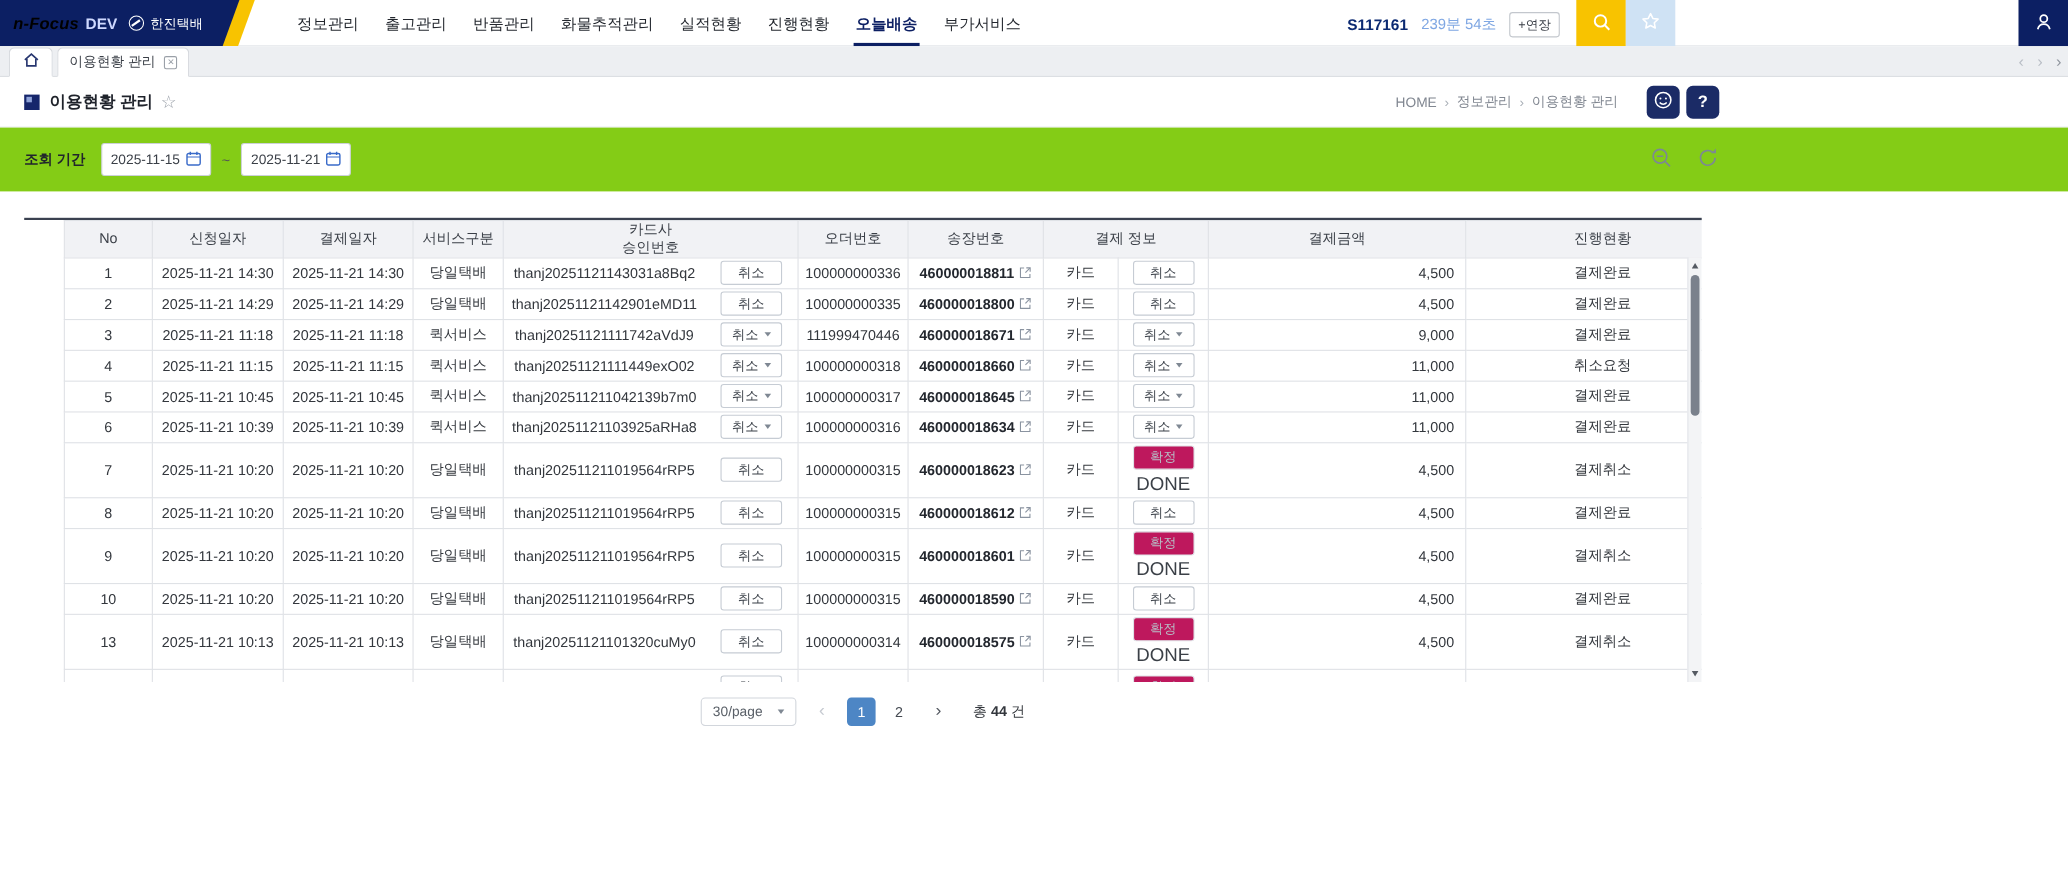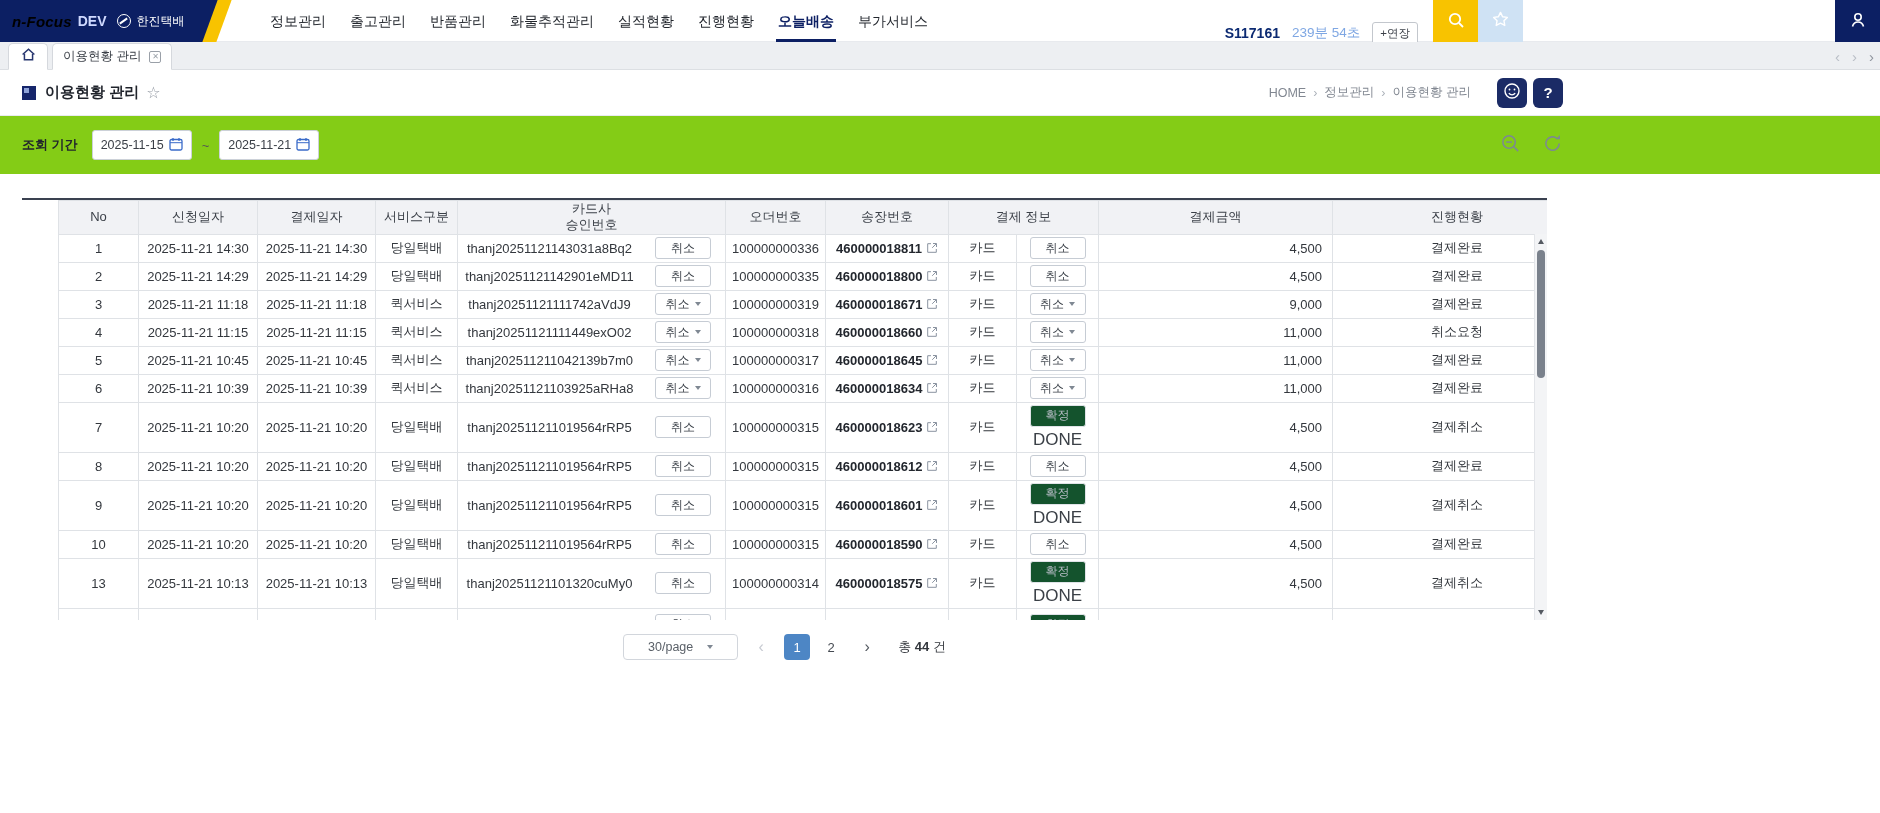--- a/index.html
+++ b/index.html
@@ -14,21 +14,21 @@
   .logo-content { position:absolute; left:12px; top:0; height:42px; display:flex; align-items:center; gap:6px; }
   .logo-product { color:#000000; font-size:15px; font-weight:bold; font-style:italic; letter-spacing:.2px; }
   .logo-env { color:#cfd9ff; font-size:14px; font-weight:bold; }
   .logo-circle { width:14px; height:14px; border:1.5px solid #fff; border-radius:50%; position:relative; margin-left:4px; }
   .logo-circle::after { content:''; position:absolute; left:1px; top:5px; width:9px; height:2px; background:#fff; transform:rotate(-35deg); }
   .logo-company { color:#fff; font-size:12px; }
   .topnav { position:absolute; left:268px; top:0; height:42px; display:flex; gap:20px; }
   .nav-item { height:42px; line-height:42px; font-size:14px; color:#23272e; padding:0 2px; position:relative; cursor:pointer; white-space:nowrap; }
   .nav-item.active { color:#0c1f63; font-weight:bold; }
   .nav-item.active::after { content:''; position:absolute; left:0; right:0; bottom:0; height:3px; background:#0c1f63; }
-  .session { position:absolute; right:462px; top:12px; height:42px; display:flex; align-items:center; gap:12px; }
+  .session { position:absolute; right:462px; top:1px; height:42px; display:flex; align-items:center; gap:12px; }
   .uid { font-size:14px; font-weight:bold; color:#0c2a72; }
   .timer { font-size:13.5px; color:#7fa7e3; }
   .extend { font-size:11.5px; padding:3px 7px; background:#fff; border:1px solid #c3c7cd; border-radius:3px; color:#3a3f47; cursor:pointer; font-family:inherit; }
   .sq { position:absolute; top:0; width:45px; height:42px; border:none; display:flex; align-items:center; justify-content:center; cursor:pointer; }
   .sq-search { right:402px; background:#f8c300; }
   .sq-star { right:357px; background:#cfe2f4; }
   .sq-user { right:0; background:#0c1f63; }
 
   
   .tabrow { position:relative; height:28px; background:#edeff2; border-bottom:1px solid #dcdfe3; display:flex; align-items:flex-end; padding-left:8px; gap:4px; }
@@ -69,37 +69,37 @@
   tbody tr { height:28px; }
   tbody tr.tall, tbody tr.partial { height:50px; }
   tbody tr.partial td { vertical-align:top; padding-top:5px; }
   .tc { text-align:center; }
   .amt { text-align:right; padding-right:10px; }
   .card-td { padding:0; }
   .card-wrap { display:flex; align-items:center; }
   .appr-text { flex:1; text-align:center; }
   .appr-btn { width:84px; display:flex; justify-content:center; }
   .gbtn { display:inline-flex; align-items:center; justify-content:center; min-width:56px; height:22px; background:#fff; border:1px solid #c6ccd4; border-radius:3px; font-size:12px; color:#3d434b; padding:0 8px; cursor:pointer; font-family:inherit; }
-  .gbtn.dis { background:#14532d; color:#b7bcc5; border-color:#e0e3e8; cursor:default;text-align:center; }
+  .gbtn.dis { background:#be185d; color:#b7bcc5; border-color:#e0e3e8; cursor:default;text-align:center; }
   .caret { display:inline-block; width:0; height:0; border-left:3.5px solid transparent; border-right:3.5px solid transparent; border-top:4px solid #7f8893; margin-left:5px; }
   .stack { display:flex; flex-direction:column; align-items:center; }
   .done { font-size:17px; color:#3b4047; margin-top:3px; }
   .invwrap { display:inline-flex; align-items:center; gap:4px; }
   .invno { font-weight:600; color:#23272e; }
   .xlink { display:inline-flex; cursor:pointer; }
   
   .vscroll { position:absolute; top:34px; right:0; width:13px; bottom:0; background:#f3f4f6; border-left:1px solid #e3e5e9; cursor:pointer; }
   .vthumb { position:absolute; top:16px; left:2px; width:8px; height:128px; background:#7a818c; border-radius:4px; }
   .varr { position:absolute; left:3px; width:0; height:0; border-left:3.5px solid transparent; border-right:3.5px solid transparent; }
   .varr.up { top:5px; border-bottom:5px solid #555a62; }
   .varr.down { bottom:5px; border-top:5px solid #555a62; }
 
   
   .pager { margin:12px 0 0 22px; width:1525px; height:30px; display:flex; align-items:center; justify-content:center; gap:10px; }
-  .psize { height:26px; padding:0 24px; border:1px solid #d2d6dc; border-radius:4px; display:flex; align-items:center; gap:9px; font-size:12.5px; color:#5a6068; cursor:pointer; background:#fff; }
+  .psize { height:26px; padding:0 10px; border:1px solid #d2d6dc; border-radius:4px; display:flex; align-items:center; gap:9px; font-size:12.5px; color:#5a6068; cursor:pointer; background:#fff; }
   .pbtn { width:26px; height:26px; display:flex; align-items:center; justify-content:center; font-size:16px; cursor:pointer; border-radius:4px; }
   .pbtn.prev { color:#c6cad1; }
   .pbtn.next { color:#555a62; }
   .pages { display:flex; gap:8px; }
   .pnum { width:26px; height:26px; display:flex; align-items:center; justify-content:center; font-size:13px; color:#454a52; border-radius:4px; cursor:pointer; }
   .pnum.act { background:#4d86c5; color:#fff; }
   .ptotal { margin-left:8px; font-size:13px; color:#33373d; }
 </style>
 </head>
 <body>
@@ -338,21 +338,21 @@
           <td class="tc">2025-11-21 11:18</td>
           <td class="tc">퀵서비스</td>
           <td class="card-td">
             <div class="card-wrap">
               <span class="appr-text">thanj20251121111742aVdJ9</span>
               <span class="appr-btn">
                 <button class="gbtn">취소<span class="caret"></span></button>
               </span>
             </div>
           </td>
-          <td class="tc">100000000319</td>
+          <td class="tc">111999470446</td>
           <td class="tc"><span class="invwrap">
               <span class="invno">460000018671</span>
               <span class="xlink">
                 <svg width="12" height="12" viewBox="0 0 12 12">
                   <path d="M10.3 7v3.3H1.7V1.7H5" fill="none" stroke="#8a93a0" stroke-width="1"></path>
                   <path d="M7 1.5h3.5V5" fill="none" stroke="#8a93a0" stroke-width="1"></path>
                   <line x1="10.2" y1="1.8" x2="6.2" y2="5.8" stroke="#8a93a0" stroke-width="1"></line>
                 </svg>
               </span>
             </span></td>

